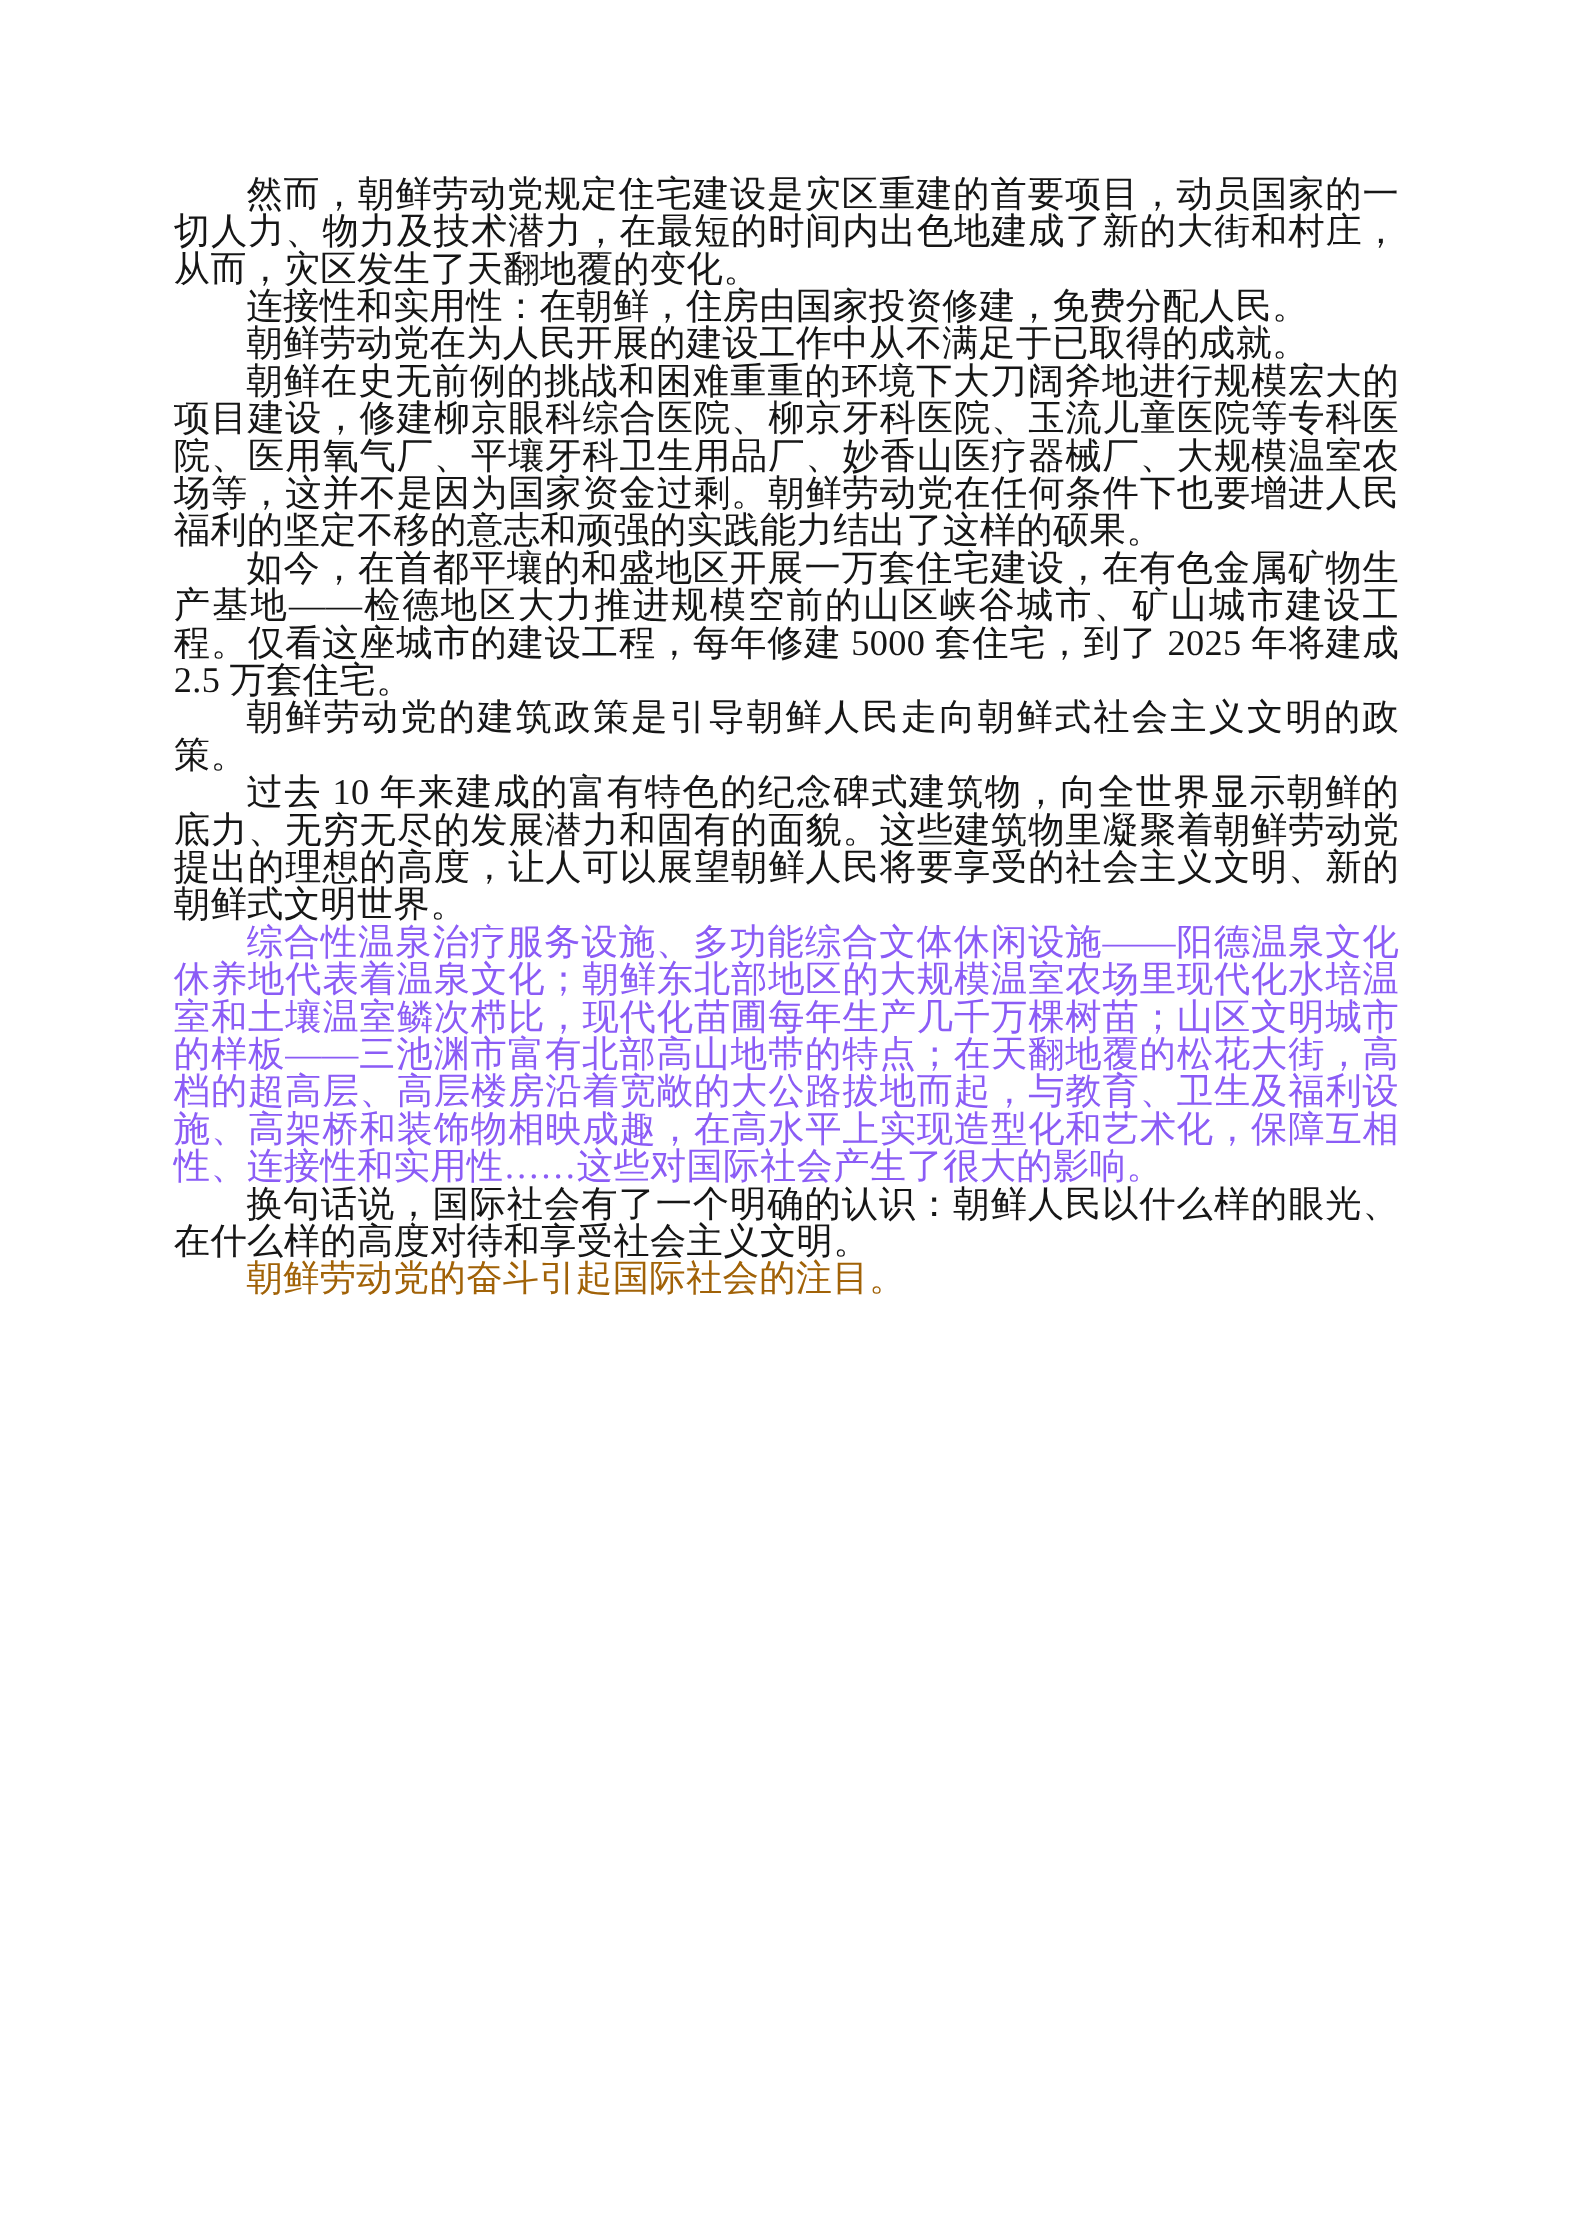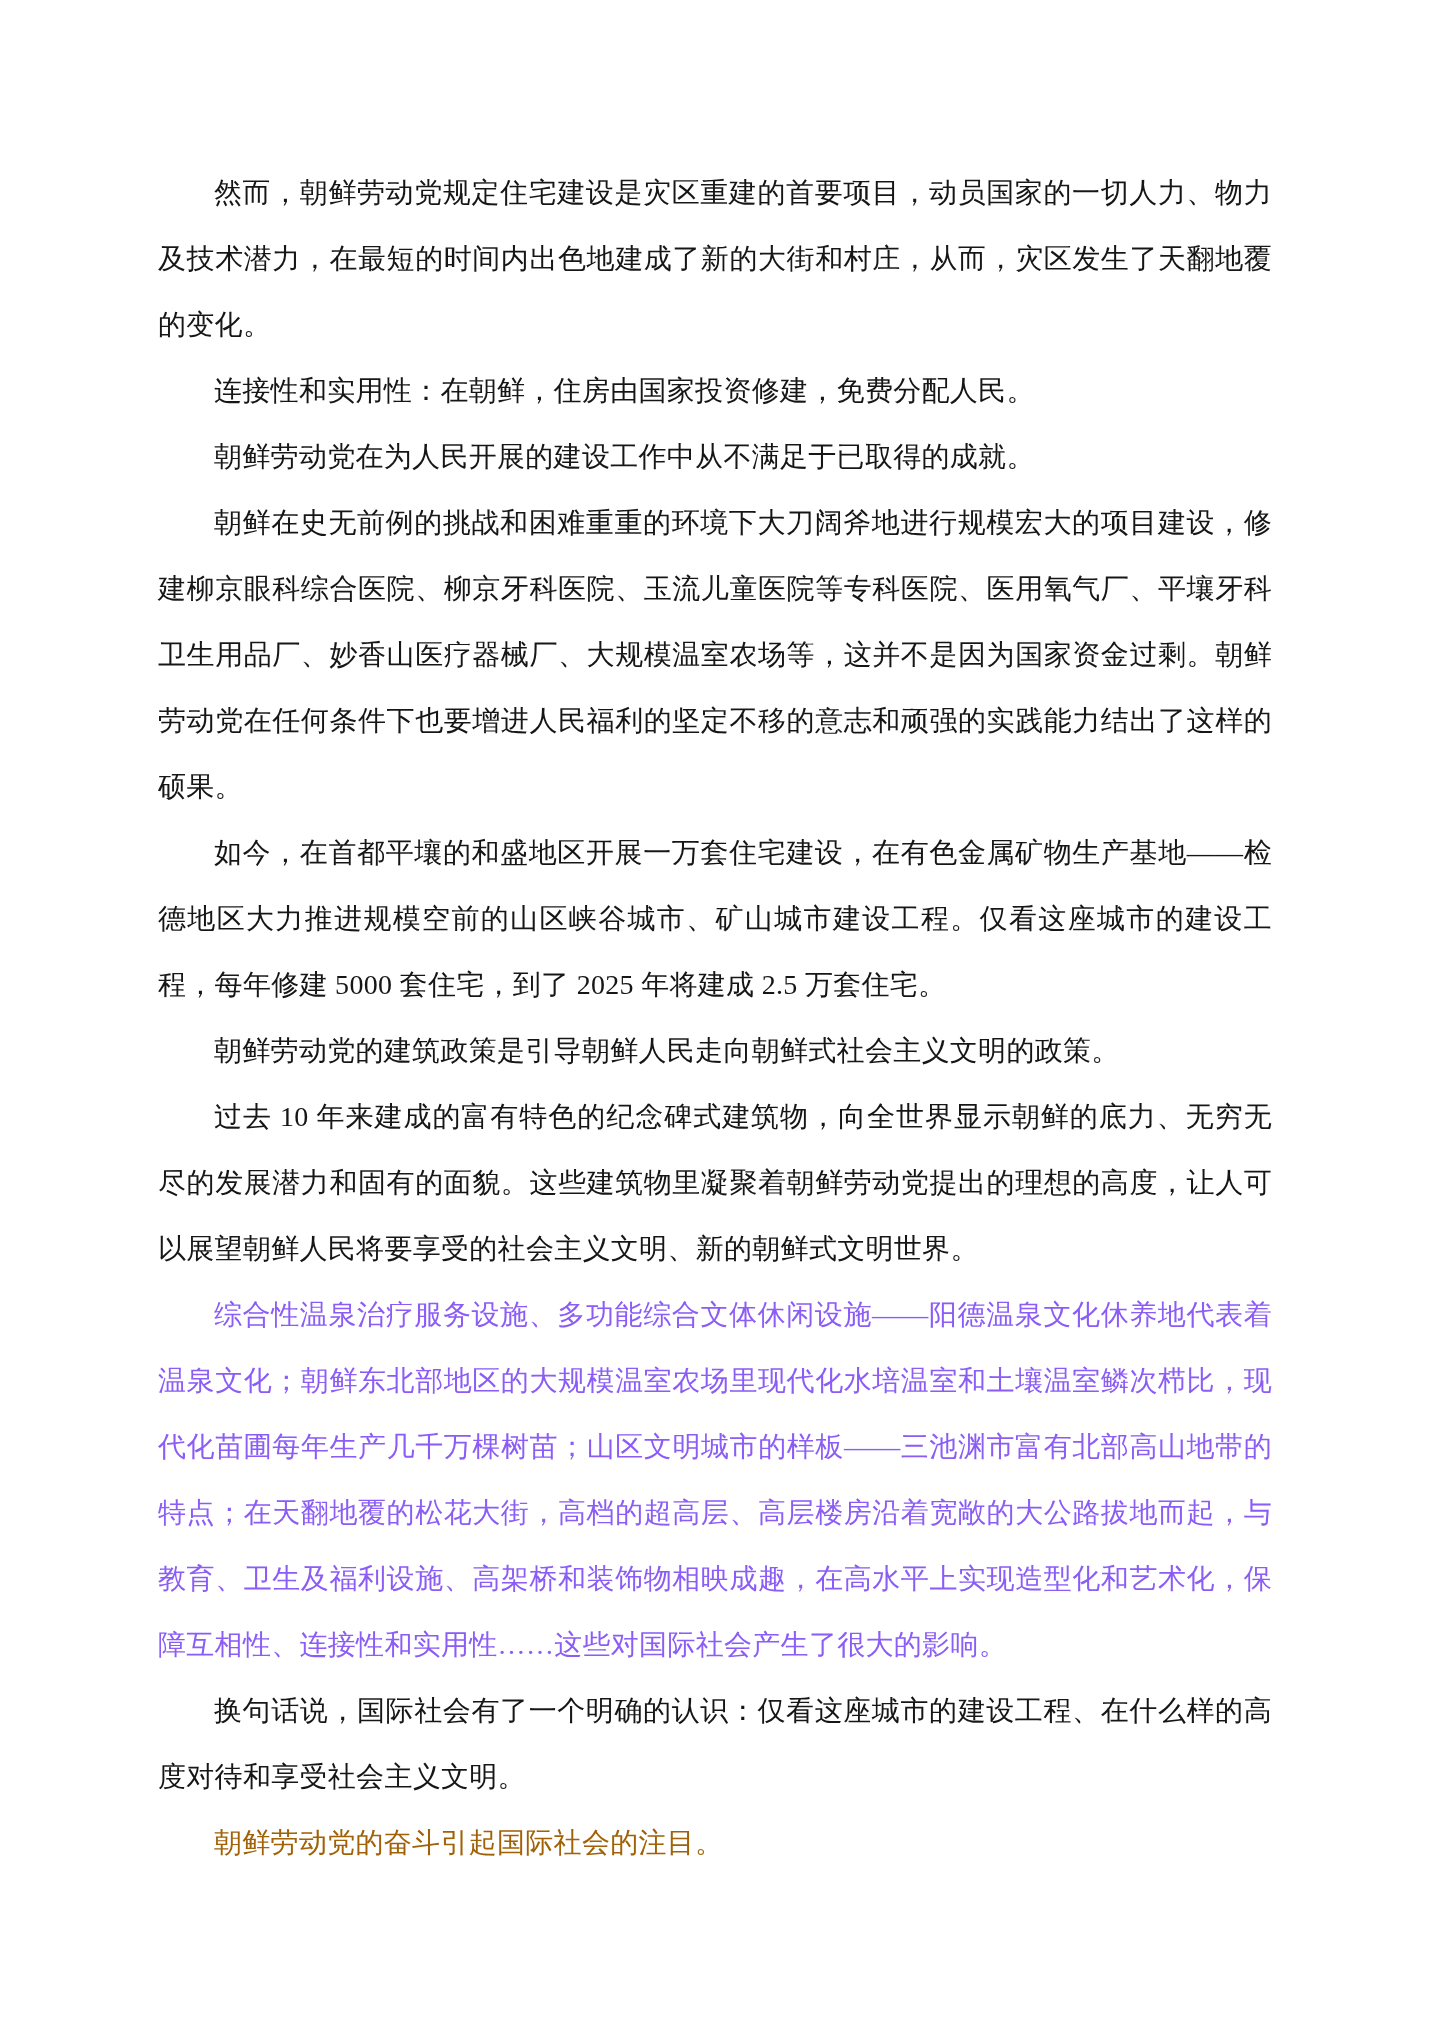--- a/index.html
+++ b/index.html
@@ -17,38 +17,38 @@
   }
   .text-block {
     position: absolute;
     left: 158px;
     top: 160px;
     width: 1114px;
   }
   .text-block p {
     margin: 0;
     padding: 0;
-    font-size: 28px;
-    line-height: 66px;
+    font-size: 33px;
+    line-height: 34px;
     color: #161616;
     text-indent: 2em;
     text-align: justify;
     letter-spacing: 0.3px;
     word-break: break-all;
   }
 </style>
 </head>
 <body>
 
 <div class="page" style="background: rgb(255, 255, 255);">
   <div class="text-block">
       <p style="color: rgb(22, 22, 22);">然而，朝鲜劳动党规定住宅建设是灾区重建的首要项目，动员国家的一切人力、物力及技术潜力，在最短的时间内出色地建成了新的大街和村庄，从而，灾区发生了天翻地覆的变化。</p>
       <p style="color: rgb(22, 22, 22);">连接性和实用性：在朝鲜，住房由国家投资修建，免费分配人民。</p>
       <p style="color: rgb(22, 22, 22);">朝鲜劳动党在为人民开展的建设工作中从不满足于已取得的成就。</p>
       <p style="color: rgb(22, 22, 22);">朝鲜在史无前例的挑战和困难重重的环境下大刀阔斧地进行规模宏大的项目建设，修建柳京眼科综合医院、柳京牙科医院、玉流儿童医院等专科医院、医用氧气厂、平壤牙科卫生用品厂、妙香山医疗器械厂、大规模温室农场等，这并不是因为国家资金过剩。朝鲜劳动党在任何条件下也要增进人民福利的坚定不移的意志和顽强的实践能力结出了这样的硕果。</p>
       <p style="color: rgb(22, 22, 22);">如今，在首都平壤的和盛地区开展一万套住宅建设，在有色金属矿物生产基地——检德地区大力推进规模空前的山区峡谷城市、矿山城市建设工程。仅看这座城市的建设工程，每年修建 5000 套住宅，到了 2025 年将建成 2.5 万套住宅。</p>
       <p style="color: rgb(22, 22, 22);">朝鲜劳动党的建筑政策是引导朝鲜人民走向朝鲜式社会主义文明的政策。</p>
       <p style="color: rgb(22, 22, 22);">过去 10 年来建成的富有特色的纪念碑式建筑物，向全世界显示朝鲜的底力、无穷无尽的发展潜力和固有的面貌。这些建筑物里凝聚着朝鲜劳动党提出的理想的高度，让人可以展望朝鲜人民将要享受的社会主义文明、新的朝鲜式文明世界。</p>
       <p style="color: #8b5cf6;">综合性温泉治疗服务设施、多功能综合文体休闲设施——阳德温泉文化休养地代表着温泉文化；朝鲜东北部地区的大规模温室农场里现代化水培温室和土壤温室鳞次栉比，现代化苗圃每年生产几千万棵树苗；山区文明城市的样板——三池渊市富有北部高山地带的特点；在天翻地覆的松花大街，高档的超高层、高层楼房沿着宽敞的大公路拔地而起，与教育、卫生及福利设施、高架桥和装饰物相映成趣，在高水平上实现造型化和艺术化，保障互相性、连接性和实用性……这些对国际社会产生了很大的影响。</p>
-      <p style="color: rgb(22, 22, 22);">换句话说，国际社会有了一个明确的认识：仅看这座城市的建设工程、在什么样的高度对待和享受社会主义文明。</p>
+      <p style="color: rgb(22, 22, 22);">换句话说，国际社会有了一个明确的认识：朝鲜人民以什么样的眼光、在什么样的高度对待和享受社会主义文明。</p>
       <p style="color: #a16207;">朝鲜劳动党的奋斗引起国际社会的注目。</p>
     </div>
 </div>
 
 </body></html>

